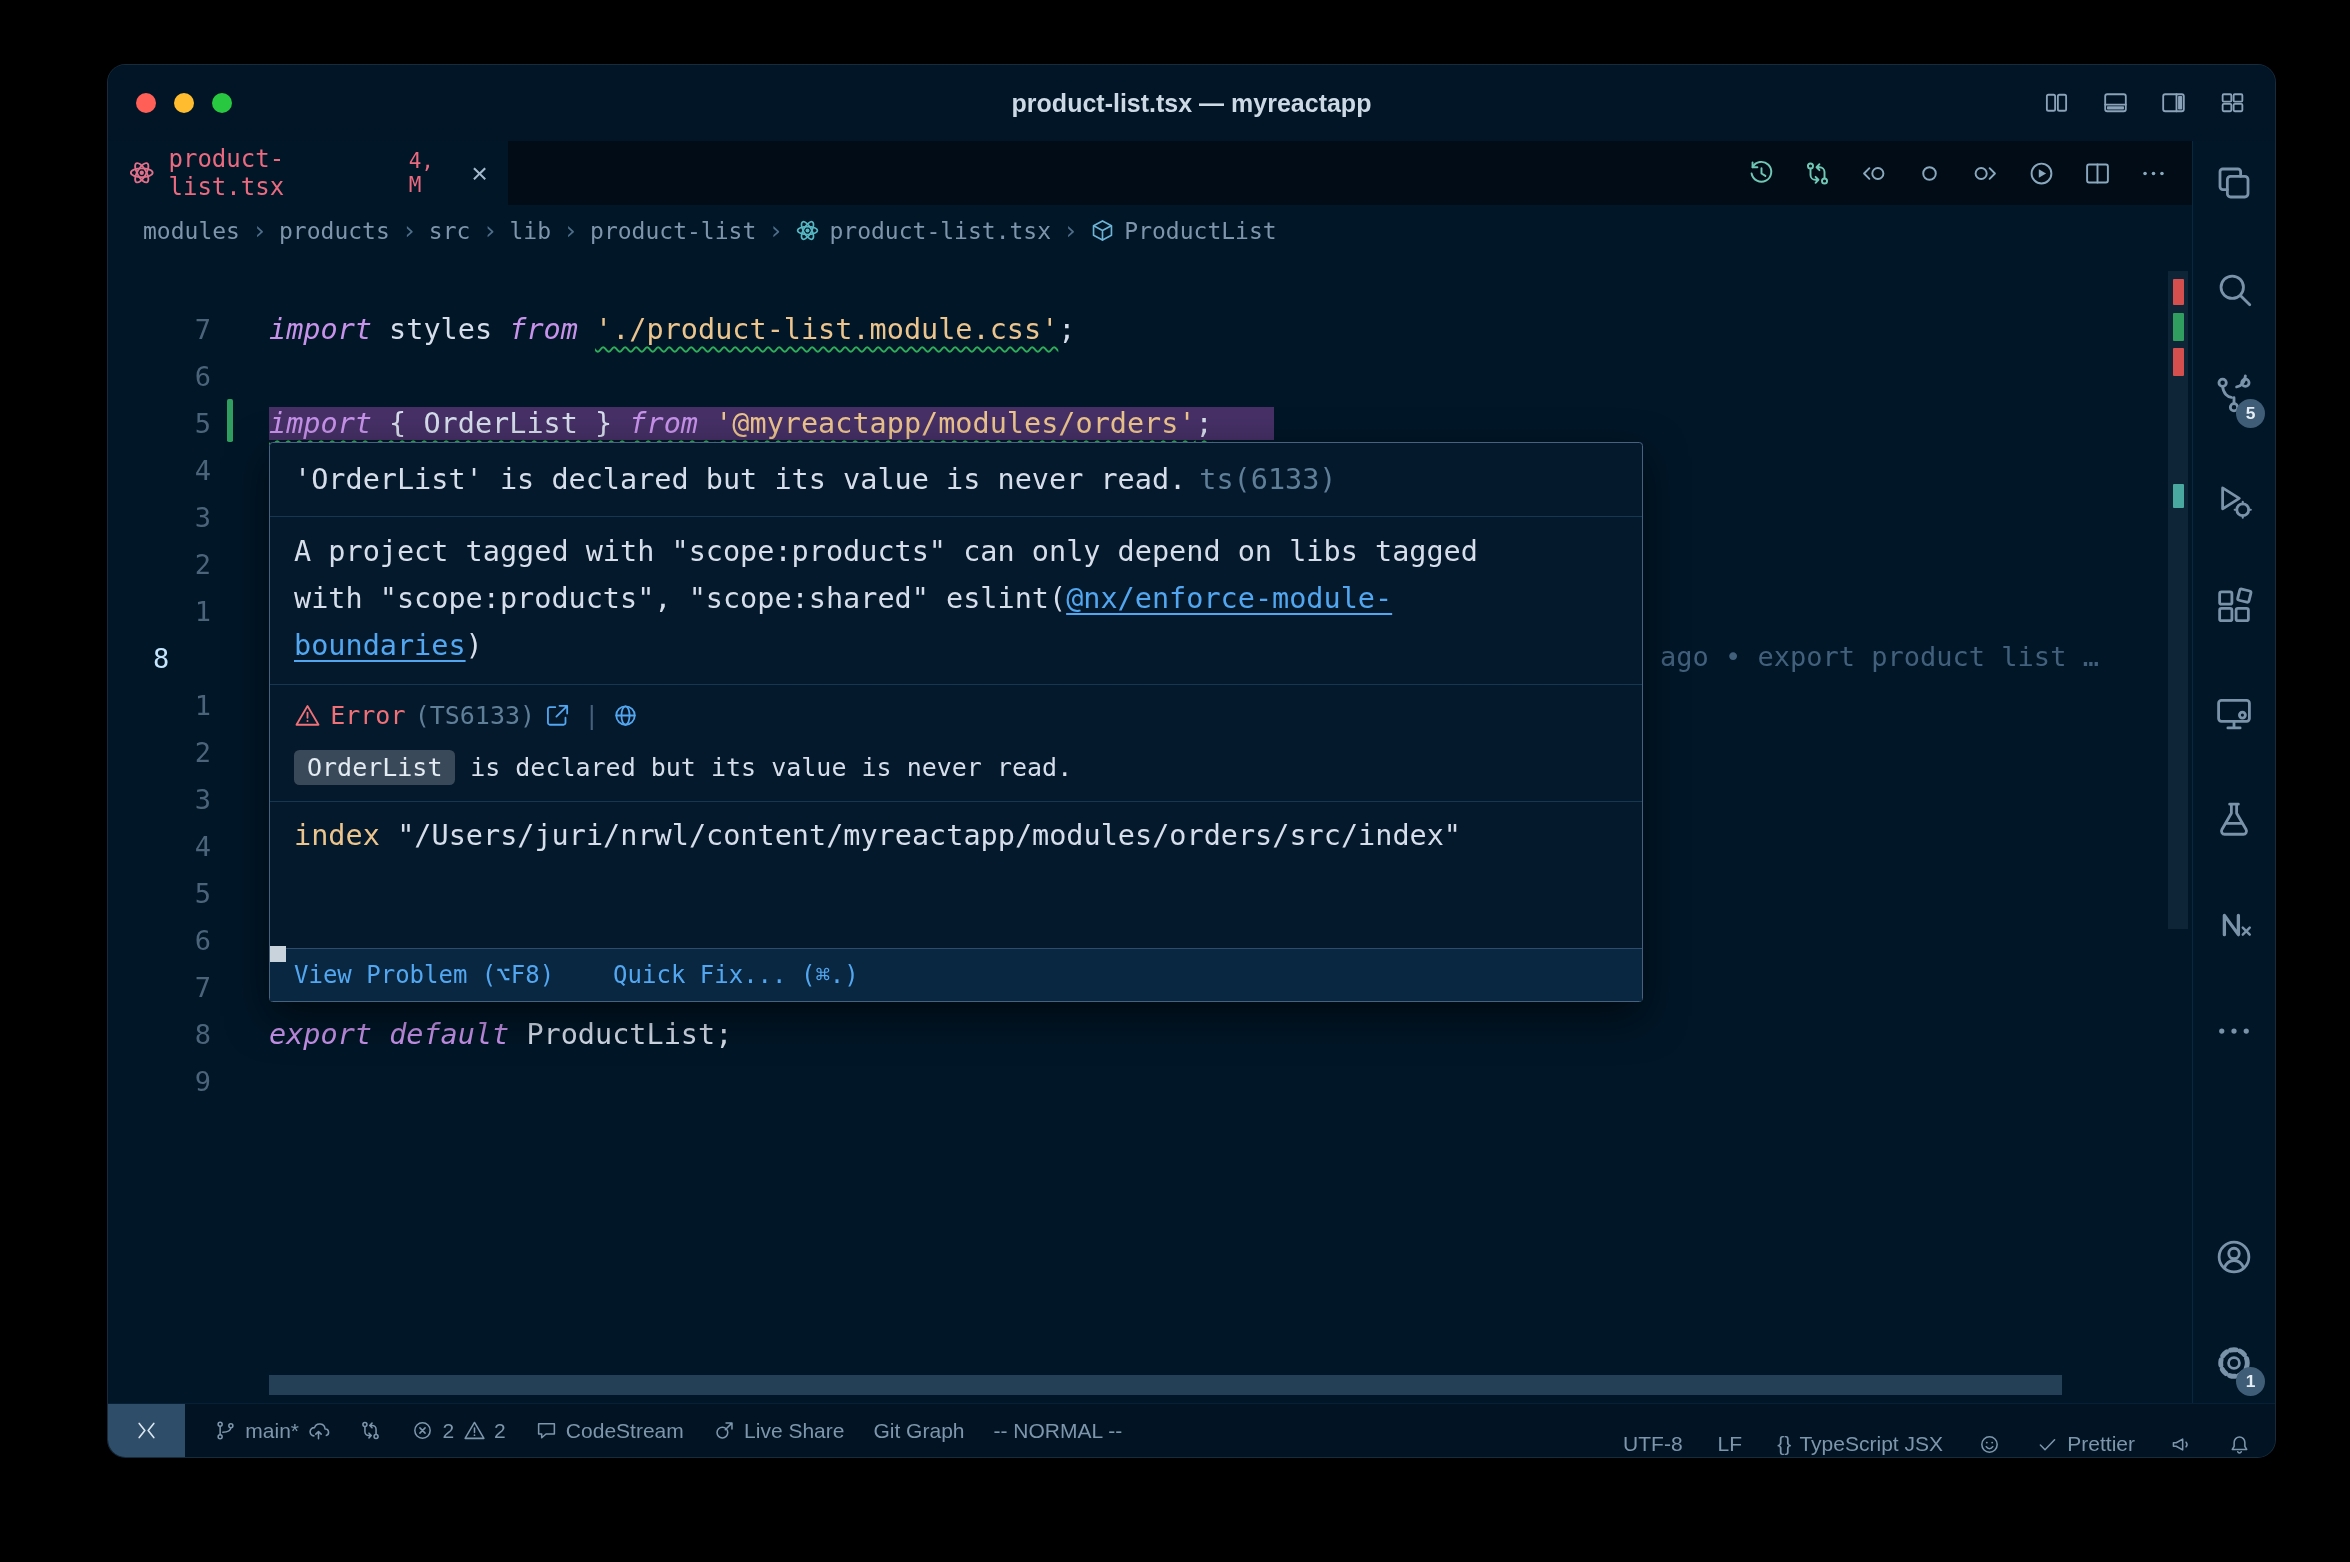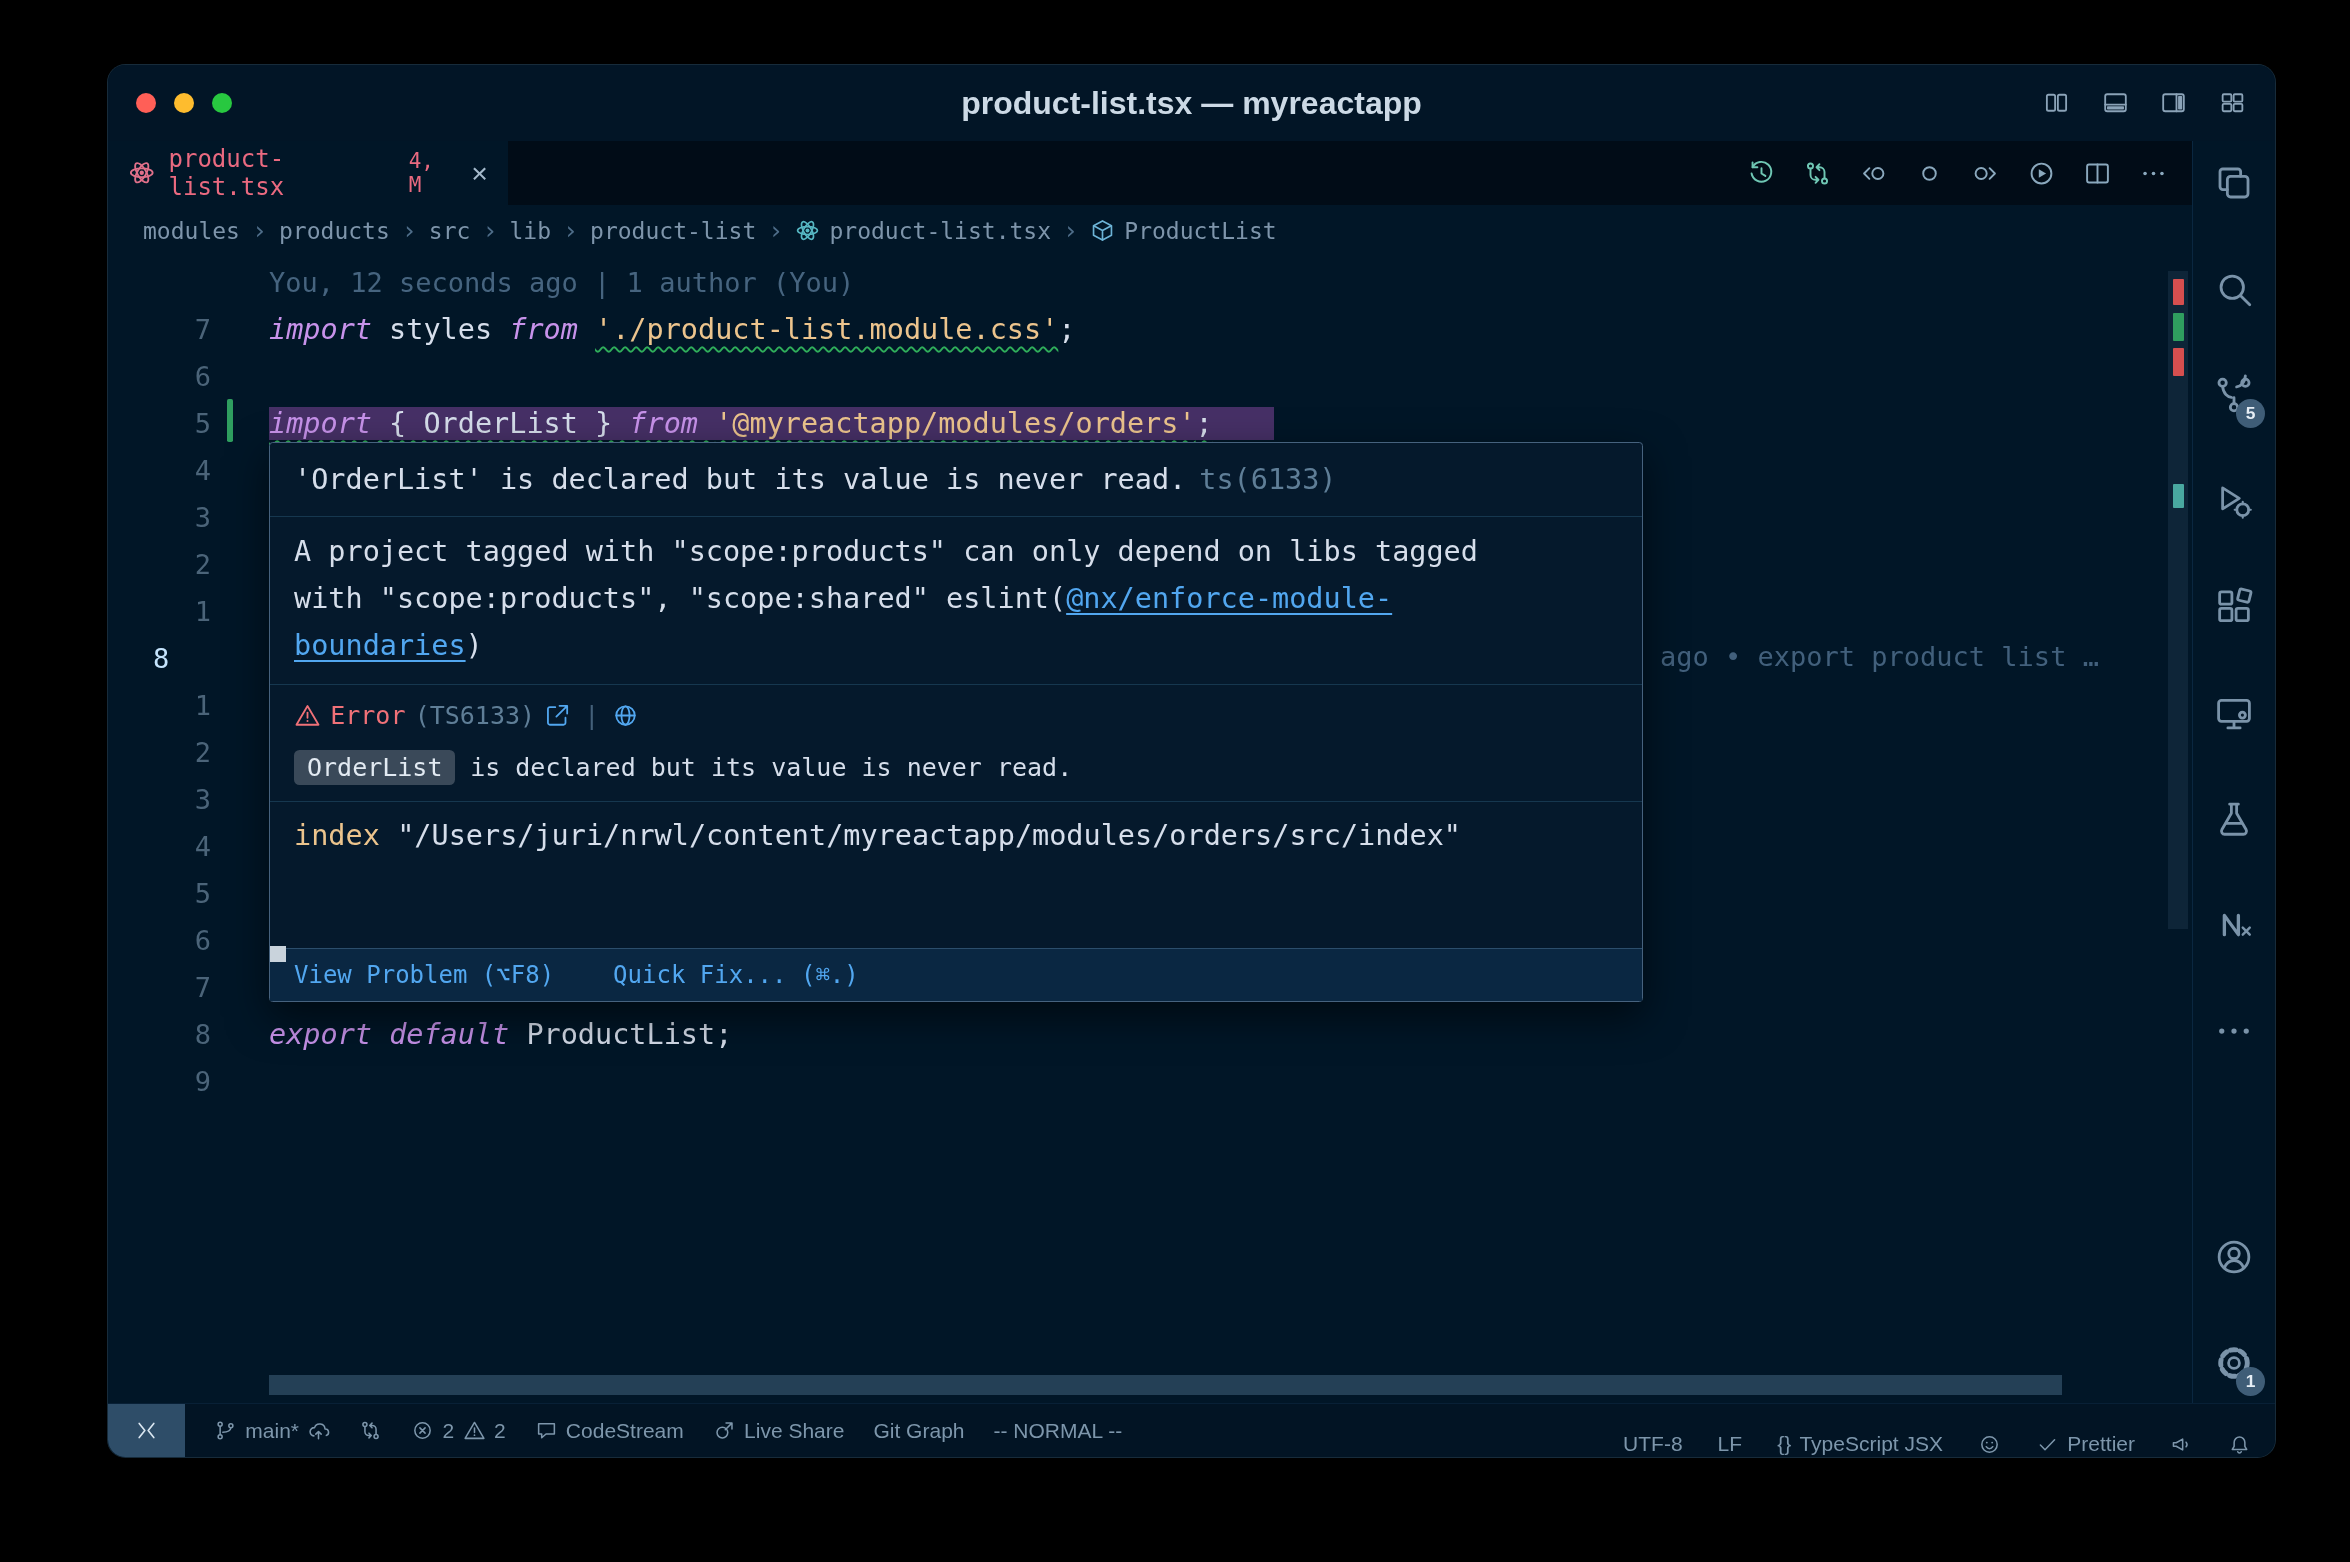--- a/index.html
+++ b/index.html
@@ -10,21 +10,21 @@
   .window{ position:absolute; left:107px; top:64px; width:2169px; height:1394px;
     background:#011627; border-radius:18.4px; overflow:hidden;
     border:0.9px solid rgba(255,255,255,.09);
     box-shadow:0 33px 83px rgba(0,0,0,.7);
     display:flex; flex-direction:column; }
 
   
   .titlebar{ flex:0 0 76px; position:relative; display:flex; align-items:center; background:#021526; }
   .traffic{ position:absolute; left:27.5px; top:0; height:100%; display:flex; align-items:center; gap:18.4px; }
   .light{ width:20px; height:20px; border-radius:50%; }
-  .win-title{ flex:1; text-align:center; font-size:32px; font-weight:600; color:#ccd9e5; }
+  .win-title{ flex:1; text-align:center; font-size:25px; font-weight:600; color:#ccd9e5; }
   .titlebar-actions{ position:absolute; right:27.5px; top:0; height:100%; display:flex; align-items:center; gap:27.5px; color:#8ba3b8; }
   .tb-action .ic{ width:31px; height:27.5px; }
 
   
   .main{ flex:1; display:flex; min-height:0; }
   .editor-col{ width:2084px; display:flex; flex-direction:column; min-height:0; }
 
   
   .tabbar{ flex:0 0 64px; background:#010c17; display:flex; position:relative; }
   .tab{ width:400px; background:#011627; display:flex; align-items:center; padding:0 20px; gap:13px; cursor:default; }
@@ -266,21 +266,20 @@
           <span class="crumb">
             <svg viewBox="0 0 24 24" class="ic symbol-cube " fill="none" stroke="currentColor" stroke-width="1.6" stroke-linecap="round" stroke-linejoin="round">
               <path d="M12 2.8 20.6 7.4v9.2L12 21.2 3.4 16.6V7.4z"></path>
               <path d="M3.6 7.5 12 12l8.4-4.5M12 12v9"></path>
             </svg>
             <span>ProductList</span>
           </span>
         </div>
 
       <div class="editor">
-        <div class="blame">You, 12 seconds ago | 1 author (You)</div>
         <div class="gutter" id="gutter">
             <div class="grow">
               <span class="num">7</span>
             </div>
             <div class="grow">
               <span class="num">6</span>
             </div>
             <div class="grow">
               <span class="num">5</span>
             </div>

